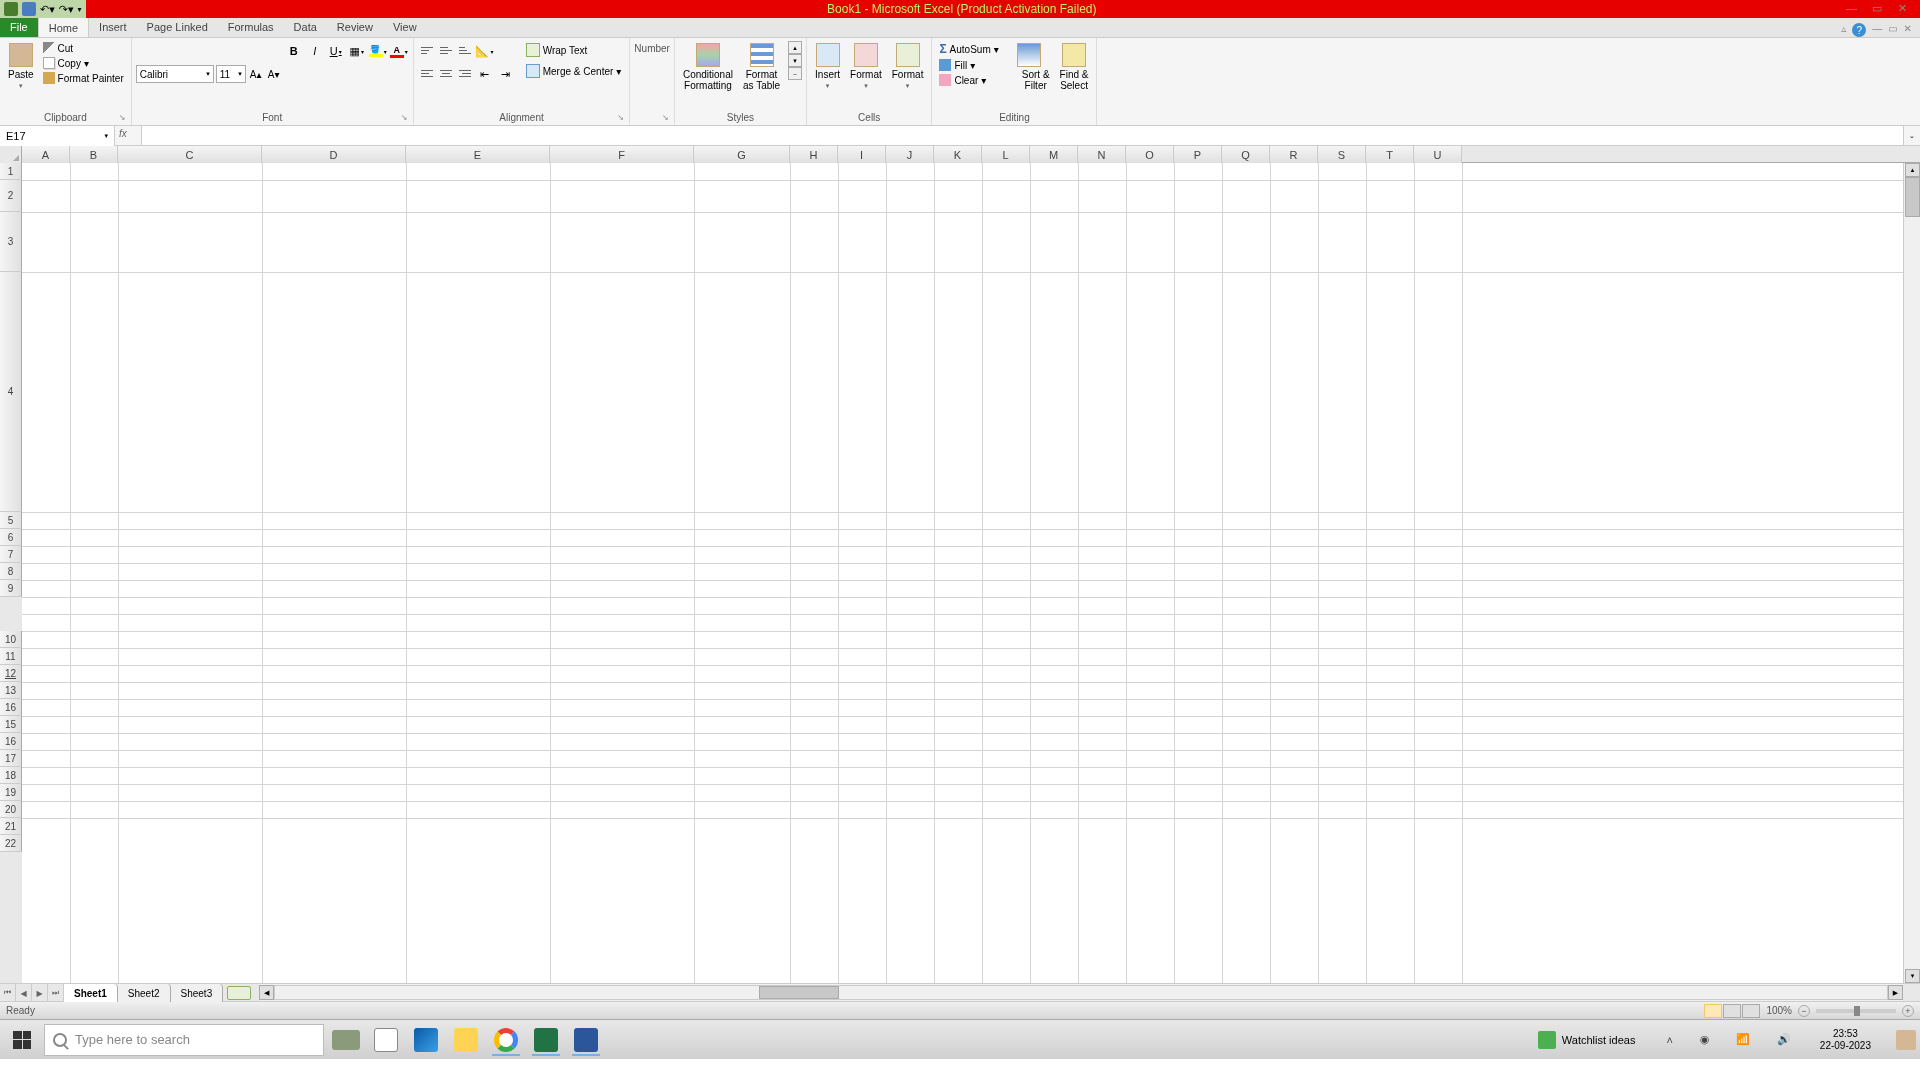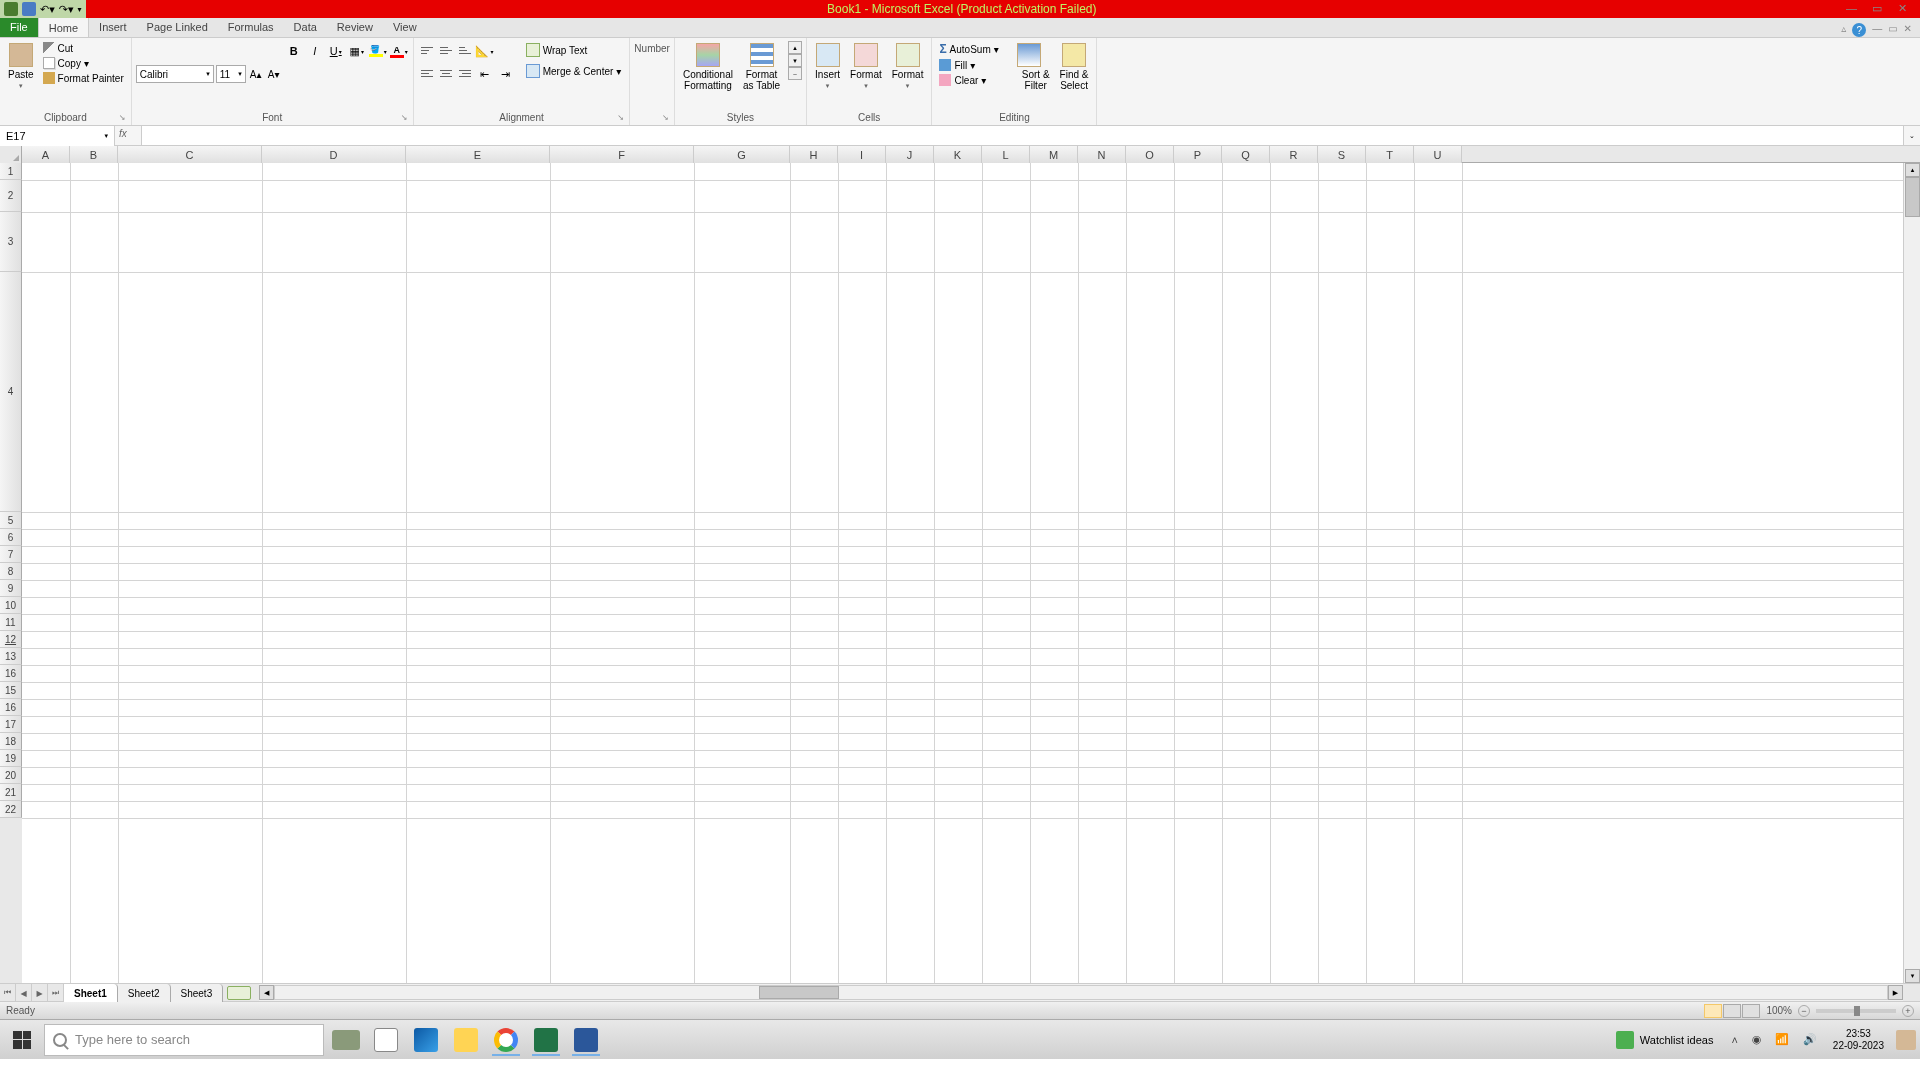--- a/index.html
+++ b/index.html
@@ -148,21 +148,21 @@
 .cortana { width: 36px; height: 32px; display: flex; align-items: center; justify-content: center; }
 .cortana-img { width: 28px; height: 20px; background: #8a9a7a; border-radius: 3px; }
 .task-icon { width: 36px; height: 32px; display: flex; align-items: center; justify-content: center; cursor: pointer; position: relative; }
 .task-icon.active::after { content: ''; position: absolute; bottom: 0; left: 4px; right: 4px; height: 2px; background: #76b0e8; }
 .ti-inner { width: 24px; height: 24px; border-radius: 3px; }
 .ti-edge { background: linear-gradient(135deg, #0c59a4, #39a0e8); }
 .ti-folder { background: #ffd454; }
 .ti-chrome { background: #fff; border-radius: 50%; border: 5px solid; border-color: #ea4335 #4285f4 #34a853 #fbbc05; }
 .ti-excel { background: #217346; }
 .ti-word { background: #2b579a; }
-.tray { margin-left: auto; display: flex; align-items: center; gap: 6px; }
+.tray { margin-left: auto; display: flex; align-items: center; gap: 19px; }
 .tray-item { padding: 0 4px; cursor: pointer; font-size: 11px; color: #444; }
 .watchlist { display: flex; align-items: center; gap: 6px; padding: 0 8px; }
 .watchlist-icon { width: 18px; height: 18px; background: #4caf50; border-radius: 2px; }
 .clock { text-align: center; font-size: 10px; line-height: 1.2; padding: 0 6px; }
 .notif { width: 20px; height: 20px; background: #d4b896; border-radius: 2px; position: relative; cursor: pointer; }
 </style>
 </head>
 <body>
 
 <div class="titlebar">
@@ -431,21 +431,21 @@
   <div class="row-headers" id="row-headers-container">
       <div class="row-header" style="height: 17px;">1</div>
       <div class="row-header" style="height: 32px;">2</div>
       <div class="row-header" style="height: 60px;">3</div>
       <div class="row-header" style="height: 240px;">4</div>
       <div class="row-header" style="height: 17px;">5</div>
       <div class="row-header" style="height: 17px;">6</div>
       <div class="row-header" style="height: 17px;">7</div>
       <div class="row-header" style="height: 17px;">8</div>
       <div class="row-header" style="height: 17px;">9</div>
-      <div class="row-header" style="height: 17px;">10</div>
+      <div class="row-header" style="height: 17px; margin-top: 34px;">10</div>
       <div class="row-header" style="height: 17px;">11</div>
       <div class="row-header" style="height: 17px; text-decoration: underline;">12</div>
       <div class="row-header" style="height: 17px;">13</div>
       <div class="row-header" style="height: 17px;">16</div>
       <div class="row-header" style="height: 17px;">15</div>
       <div class="row-header" style="height: 17px;">16</div>
       <div class="row-header" style="height: 17px;">17</div>
       <div class="row-header" style="height: 17px;">18</div>
       <div class="row-header" style="height: 17px;">19</div>
       <div class="row-header" style="height: 17px;">20</div>

